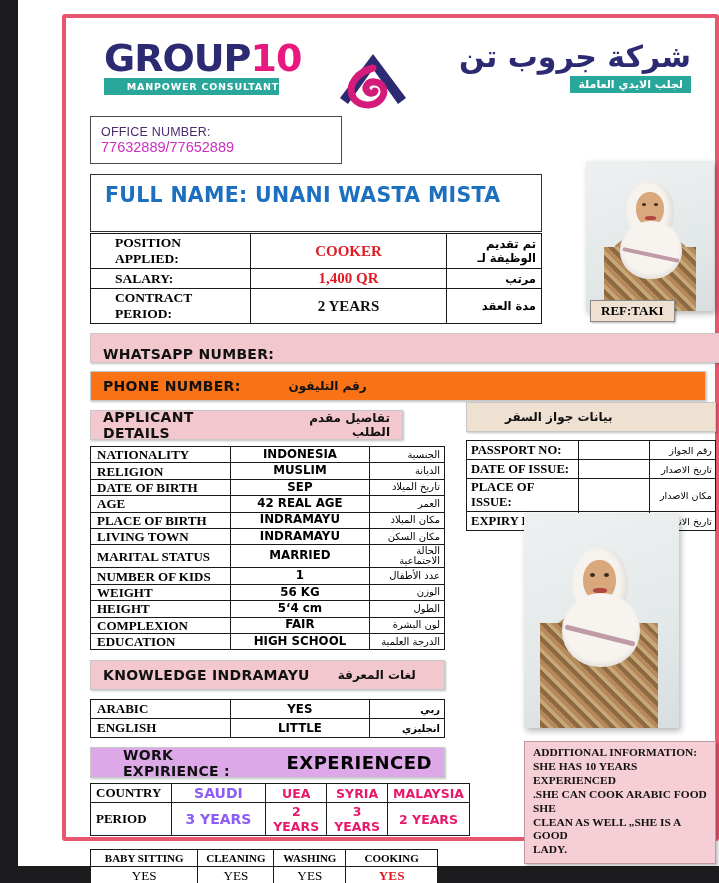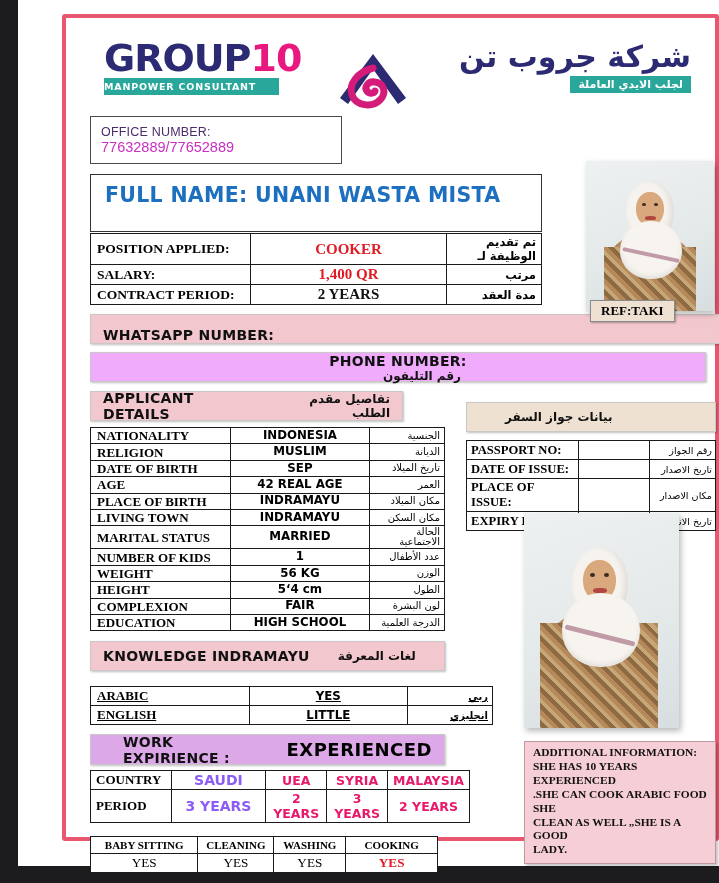--- a/index.html
+++ b/index.html
@@ -48,21 +48,21 @@
   .logo-word {
     font-size: 38px; font-weight: bold; letter-spacing: -1px;
     line-height: 0.95;
     font-family: "DejaVu Sans", sans-serif;
   }
   .logo-group { color: #2b2a72; }
   .logo-ten   { color: #e8187f; }
   .logo-sub {
     background: #2aa79b; color: #ffffff;
     font-size: 9.5px; font-weight: bold; letter-spacing: 0.8px;
-    text-align: left; padding: 3px 0 3px 0; margin-top: 2px;
+    text-align: right; padding: 3px 0 3px 0; margin-top: 2px;
     width: 175px;
     font-family: "DejaVu Sans", sans-serif;
   }
   .logo-mid { width: 110px; display:flex; justify-content:center; padding-top:2px; }
   .logo-right { width: 250px; text-align: right; padding-right: 6px; }
   .ar-title {
     font-size: 30px; font-weight: bold; color: #2b2a72;
     direction: rtl; line-height: 1.1;
     font-family: "DejaVu Sans", sans-serif;
   }
@@ -106,21 +106,21 @@
   table.grid { border-collapse: collapse; background: #fff; }
   table.grid td {
     border: 1px solid #1a1a1a;
     padding: 1px 5px;
     font-family: "Liberation Serif", serif;
     font-size: 13.2px;
   }
   .pos-table { margin: 1px 0 0 24px; width: 452px; }
   .pos-table td.k {
     width: 160px; font-weight: bold; font-size: 13.5px;
-    font-family: "Liberation Serif", serif; padding-left: 6px;
+    font-family: "Liberation Serif", serif; padding-left: 24px;
   }
   .pos-table td.v {
     width: 196px; text-align: center; font-weight: bold;
     color: #e01b24; font-size: 15px;
     font-family: "Liberation Serif", serif;
   }
   .pos-table td.v.black { color: #111; }
   .pos-table td.ar {
     text-align: right; direction: rtl; font-weight: bold;
     font-size: 11.5px; font-family: "DejaVu Sans", sans-serif;
@@ -139,21 +139,21 @@
   .bar .en {
     font-weight: bold; font-size: 14px; letter-spacing: .3px;
     color: #111; font-family: "DejaVu Sans", sans-serif;
   }
   .bar .ar {
     direction: rtl; font-weight: bold; font-size: 12px;
     color: #111; font-family: "DejaVu Sans", sans-serif;
     margin-left: 48px;
   }
   .bar.pink  { background: #f2c7ce; }
-  .bar.pink2 { background: #f0abfc; flex-direction: column; }
+  .bar.pink2 { background: #f97316; }
   .bar.beige { background: #efe1d2; }
   .bar.purple{ background: #dda8e8; padding-left: 32px; }
 
   .wa-bar  { margin: 9px 0 0 24px; width: 684px; align-items: flex-end; }
   .ph-bar  { margin: 8px 0 0 24px; width: 616px; }
   .ap-bar  { margin: 9px 0 0 24px; width: 313px; }
   .pp-bar  { position: absolute; left: 400px; top: 384px; width: 250px; }
 
   
   .det-table { margin: 6px 0 0 24px; width: 355px; }
@@ -181,21 +181,21 @@
   }
   .pass-table td.v { width: 72px; }
   .pass-table td.ar {
     width: 66px; text-align: right; direction: rtl;
     font-size: 9.6px; font-family: "DejaVu Sans", sans-serif;
     padding-right: 3px;
   }
 
   
   .kl-bar { margin: 10px 0 0 24px; width: 355px; }
-  .lang-table { margin: 15px 0 0 24px; width: 403px; text-decoration: underline; }
+  .lang-table { margin: 9px 0 0 24px; width: 355px; }
   .lang-table td { height: 17px; }
   .lang-table td.k {
     width: 140px; font-weight: bold; font-size: 13px;
     font-family: "Liberation Serif", serif; padding-left: 6px;
   }
   .lang-table td.v {
     width: 140px; text-align: center; font-weight: bold;
     font-size: 11.8px; font-family: "DejaVu Sans", sans-serif;
   }
   .lang-table td.ar {

